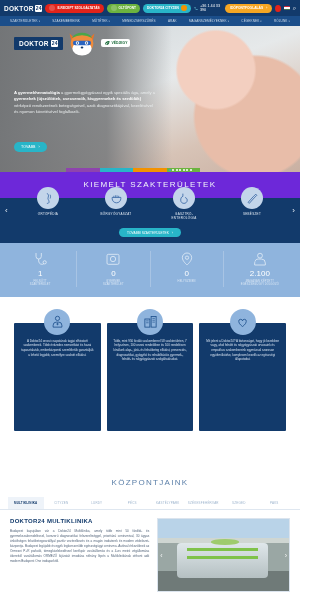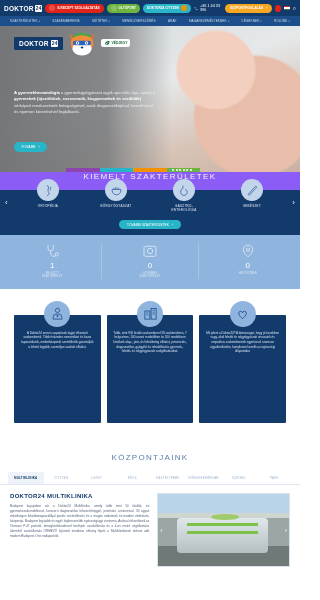--- a/index.html
+++ b/index.html
@@ -62,21 +62,21 @@
     font-size:4.2px;line-height:6.4px;z-index:3;}
   .hero-body b{color:#fff;}
   .hero-btn{position:absolute;left:14px;top:116px;background:#28b5c8;color:#fff;
     border:none;border-radius:8px;height:10px;padding:0 7px;font-size:3.6px;
     display:flex;align-items:center;gap:3px;z-index:3;font-family:inherit;}
   .hero-strip{position:absolute;left:66px;bottom:0;height:4px;display:flex;width:134px;z-index:5;}
   .hero-strip i{flex:1;}
   .dots{display:flex;gap:1.5px;align-items:center;padding:0 2px;}
   .dots b{width:2px;height:2px;border-radius:50%;background:#fff;display:block;}
   
-  .spec{background:#8b5cf6;padding-top:0;position:relative;}
+  .spec{background:#6d28d9;padding-top:8px;position:relative;}
   .spec-title{text-align:center;color:#f2f6fa;font-size:8px;letter-spacing:1.4px;font-weight:300;padding-bottom:9px;}
   .spec-row{background:#123a6b;display:flex;align-items:flex-start;
     justify-content:center;gap:0px;padding:0 14px 8px;position:relative;}
   .spec-item{flex:1;display:flex;flex-direction:column;align-items:center;gap:3px;margin-top:-11px;}
   .spec-circle{width:22px;height:22px;border-radius:50%;background:#c3d5ea;
     display:flex;align-items:center;justify-content:center;}
   .spec-label{color:#e7eef6;font-size:3px;text-align:center;letter-spacing:.3px;line-height:4px;}
   .arrow{position:absolute;top:8px;color:#e7eef6;font-size:8px;}
   .arrow.l{left:5px;} .arrow.r{right:5px;}
   .spec-cta-wrap{background:#123a6b;display:flex;justify-content:center;padding-bottom:6px;}
@@ -92,21 +92,21 @@
   .stat-lbl{color:#dce8f5;font-size:2.6px;text-align:center;line-height:3.4px;letter-spacing:.2px;}
   
   .cards{background:#fff;padding:26px 14px 22px;display:flex;gap:6px;position:relative;}
   .card{flex:1;position:relative;}
   .card-circle{width:26px;height:26px;border-radius:50%;background:#8fb4dd;
     position:absolute;left:50%;top:-14px;transform:translateX(-50%);
     display:flex;align-items:center;justify-content:center;z-index:2;}
   .card-body{background:#123a6b;border-radius:1px;padding:16px 6px 10px;
     color:#d6e2f0;font-size:3px;line-height:4.6px;text-align:center;min-height:108px;}
   
-  .centers{background:#fff;padding:4px 0 0;}
+  .centers{background:#fff;padding:4px 0 0;margin-top:17px;}
   .centers-title{text-align:center;color:#5b7fa8;font-size:8px;letter-spacing:1.3px;font-weight:300;padding:4px 0 10px;}
   .tabs{display:flex;border-bottom:1px solid #dfe7f0;padding:0 8px;gap:0;}
   .tab{flex:1;text-align:center;font-size:3px;color:#9db4cd;padding:4px 0;letter-spacing:.2px;white-space:nowrap;}
   .tab.active{color:#123a6b;background:#eef3f9;font-weight:bold;}
   .center-panel{display:flex;gap:8px;padding:8px 10px 0;}
   .center-left{flex:1.05;}
   .center-name{color:#123a6b;font-size:6px;font-weight:bold;letter-spacing:.3px;margin-bottom:5px;}
   .center-desc{color:#53647a;font-size:3.1px;line-height:5px;text-align:justify;}
   .center-right{flex:1;}
   .photo{width:100%;height:74px;border:1px solid #dbe4ee;
@@ -317,20 +317,29 @@
 SZAKTERÜLET</div>
   </div>
   <div class="stat">
     <svg class="stat-ic" viewBox="0 0 24 24">
         <path fill="none" stroke="#e3edf8" stroke-width="1.2" d="M12 21s7-6 7-11a7 7 0 1 0-14 0c0 5 7 11 7 11z"></path>
         <circle cx="12" cy="10" r="2.5" fill="none" stroke="#e3edf8" stroke-width="1.2"></circle>
       </svg>
     <div class="stat-num">0</div>
     <div class="stat-lbl" style="white-space:pre-line">HELYSZÍNEN</div>
   </div>
+  <div class="stat">
+    <svg class="stat-ic" viewBox="0 0 24 24">
+        <circle cx="12" cy="7" r="3.6" fill="none" stroke="#e3edf8" stroke-width="1.2"></circle>
+        <path fill="none" stroke="#e3edf8" stroke-width="1.2" d="M4 21v-3a6 6 0 0 1 6-6h4a6 6 0 0 1 6 6v3z"></path>
+      </svg>
+    <div class="stat-num">2.100</div>
+    <div class="stat-lbl" style="white-space:pre-line">MAGASAN KÉPZETT
+EGÉSZSÉGÜGYI DOLGOZÓ</div>
+  </div>
 </div>
 
 <div class="cards">
   <div class="card">
     <div class="card-circle">
       <svg width="15" height="15" viewBox="0 0 24 24">
           <circle cx="12" cy="7" r="3.4" fill="none" stroke="#1b4e8a" stroke-width="1.3"></circle>
           <path fill="none" stroke="#1b4e8a" stroke-width="1.3" d="M5 21v-3a5 5 0 0 1 5-5h4a5 5 0 0 1 5 5v3z"></path>
           <path stroke="#1b4e8a" stroke-width="1.1" d="M12 14v4M10 16h4"></path>
         </svg>

